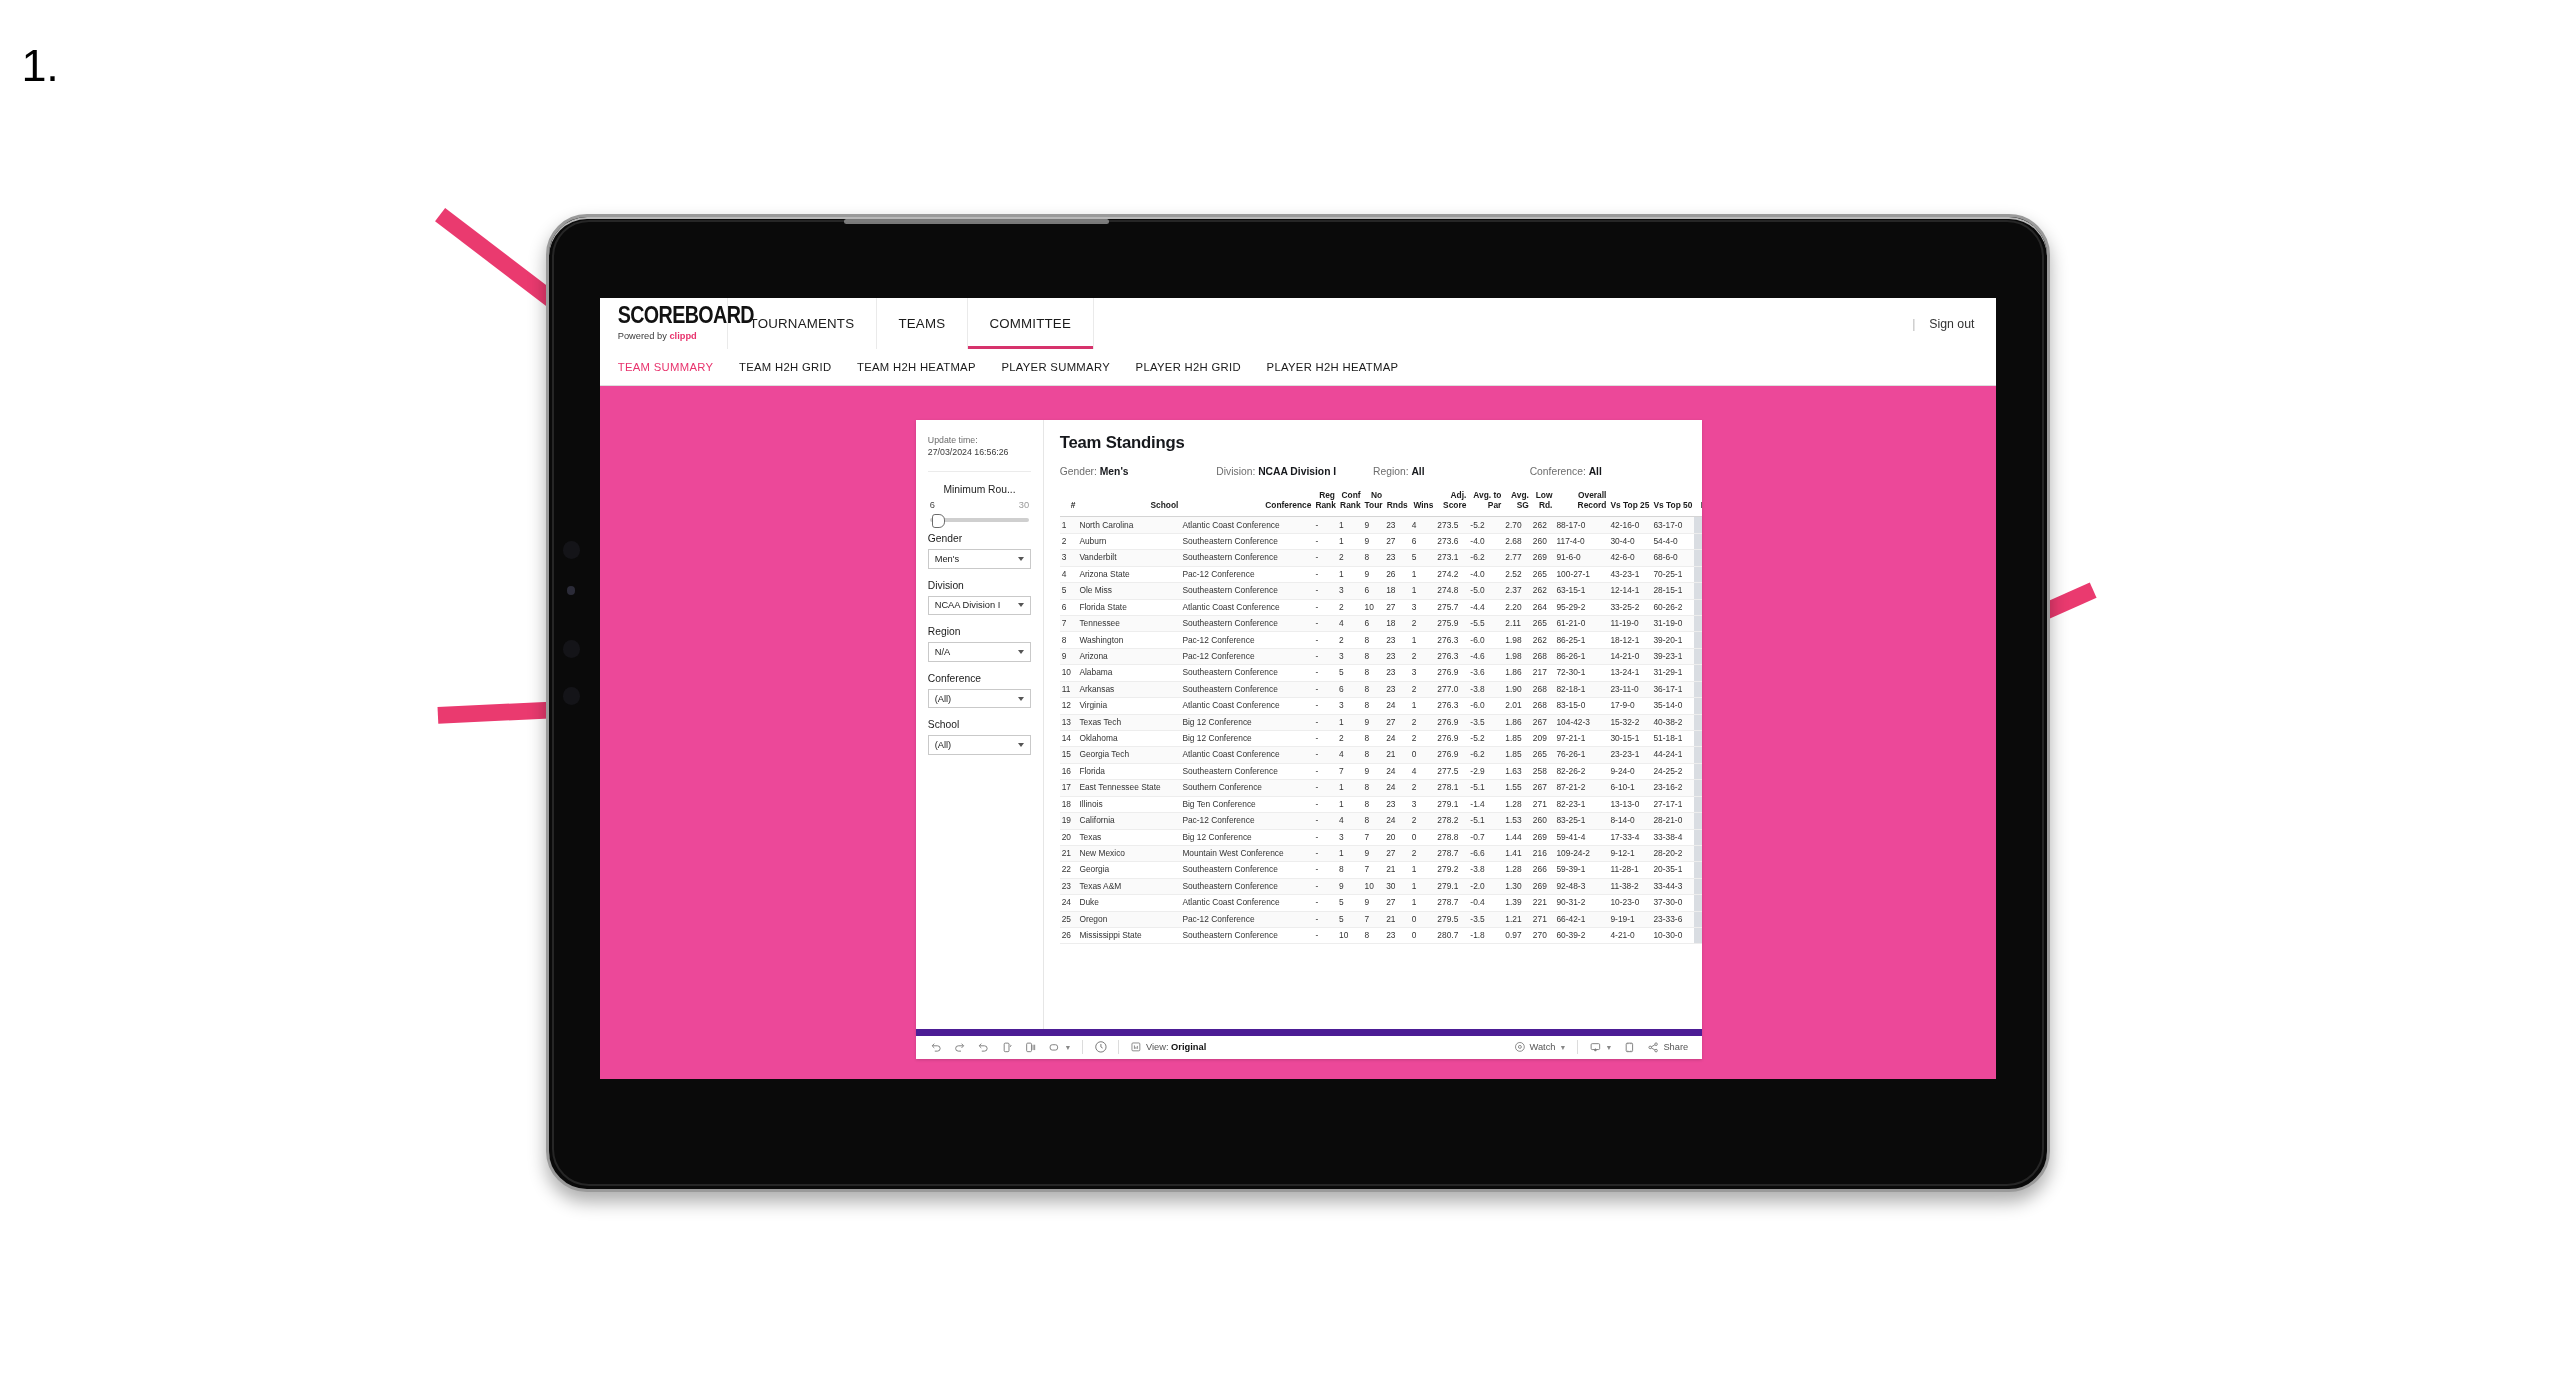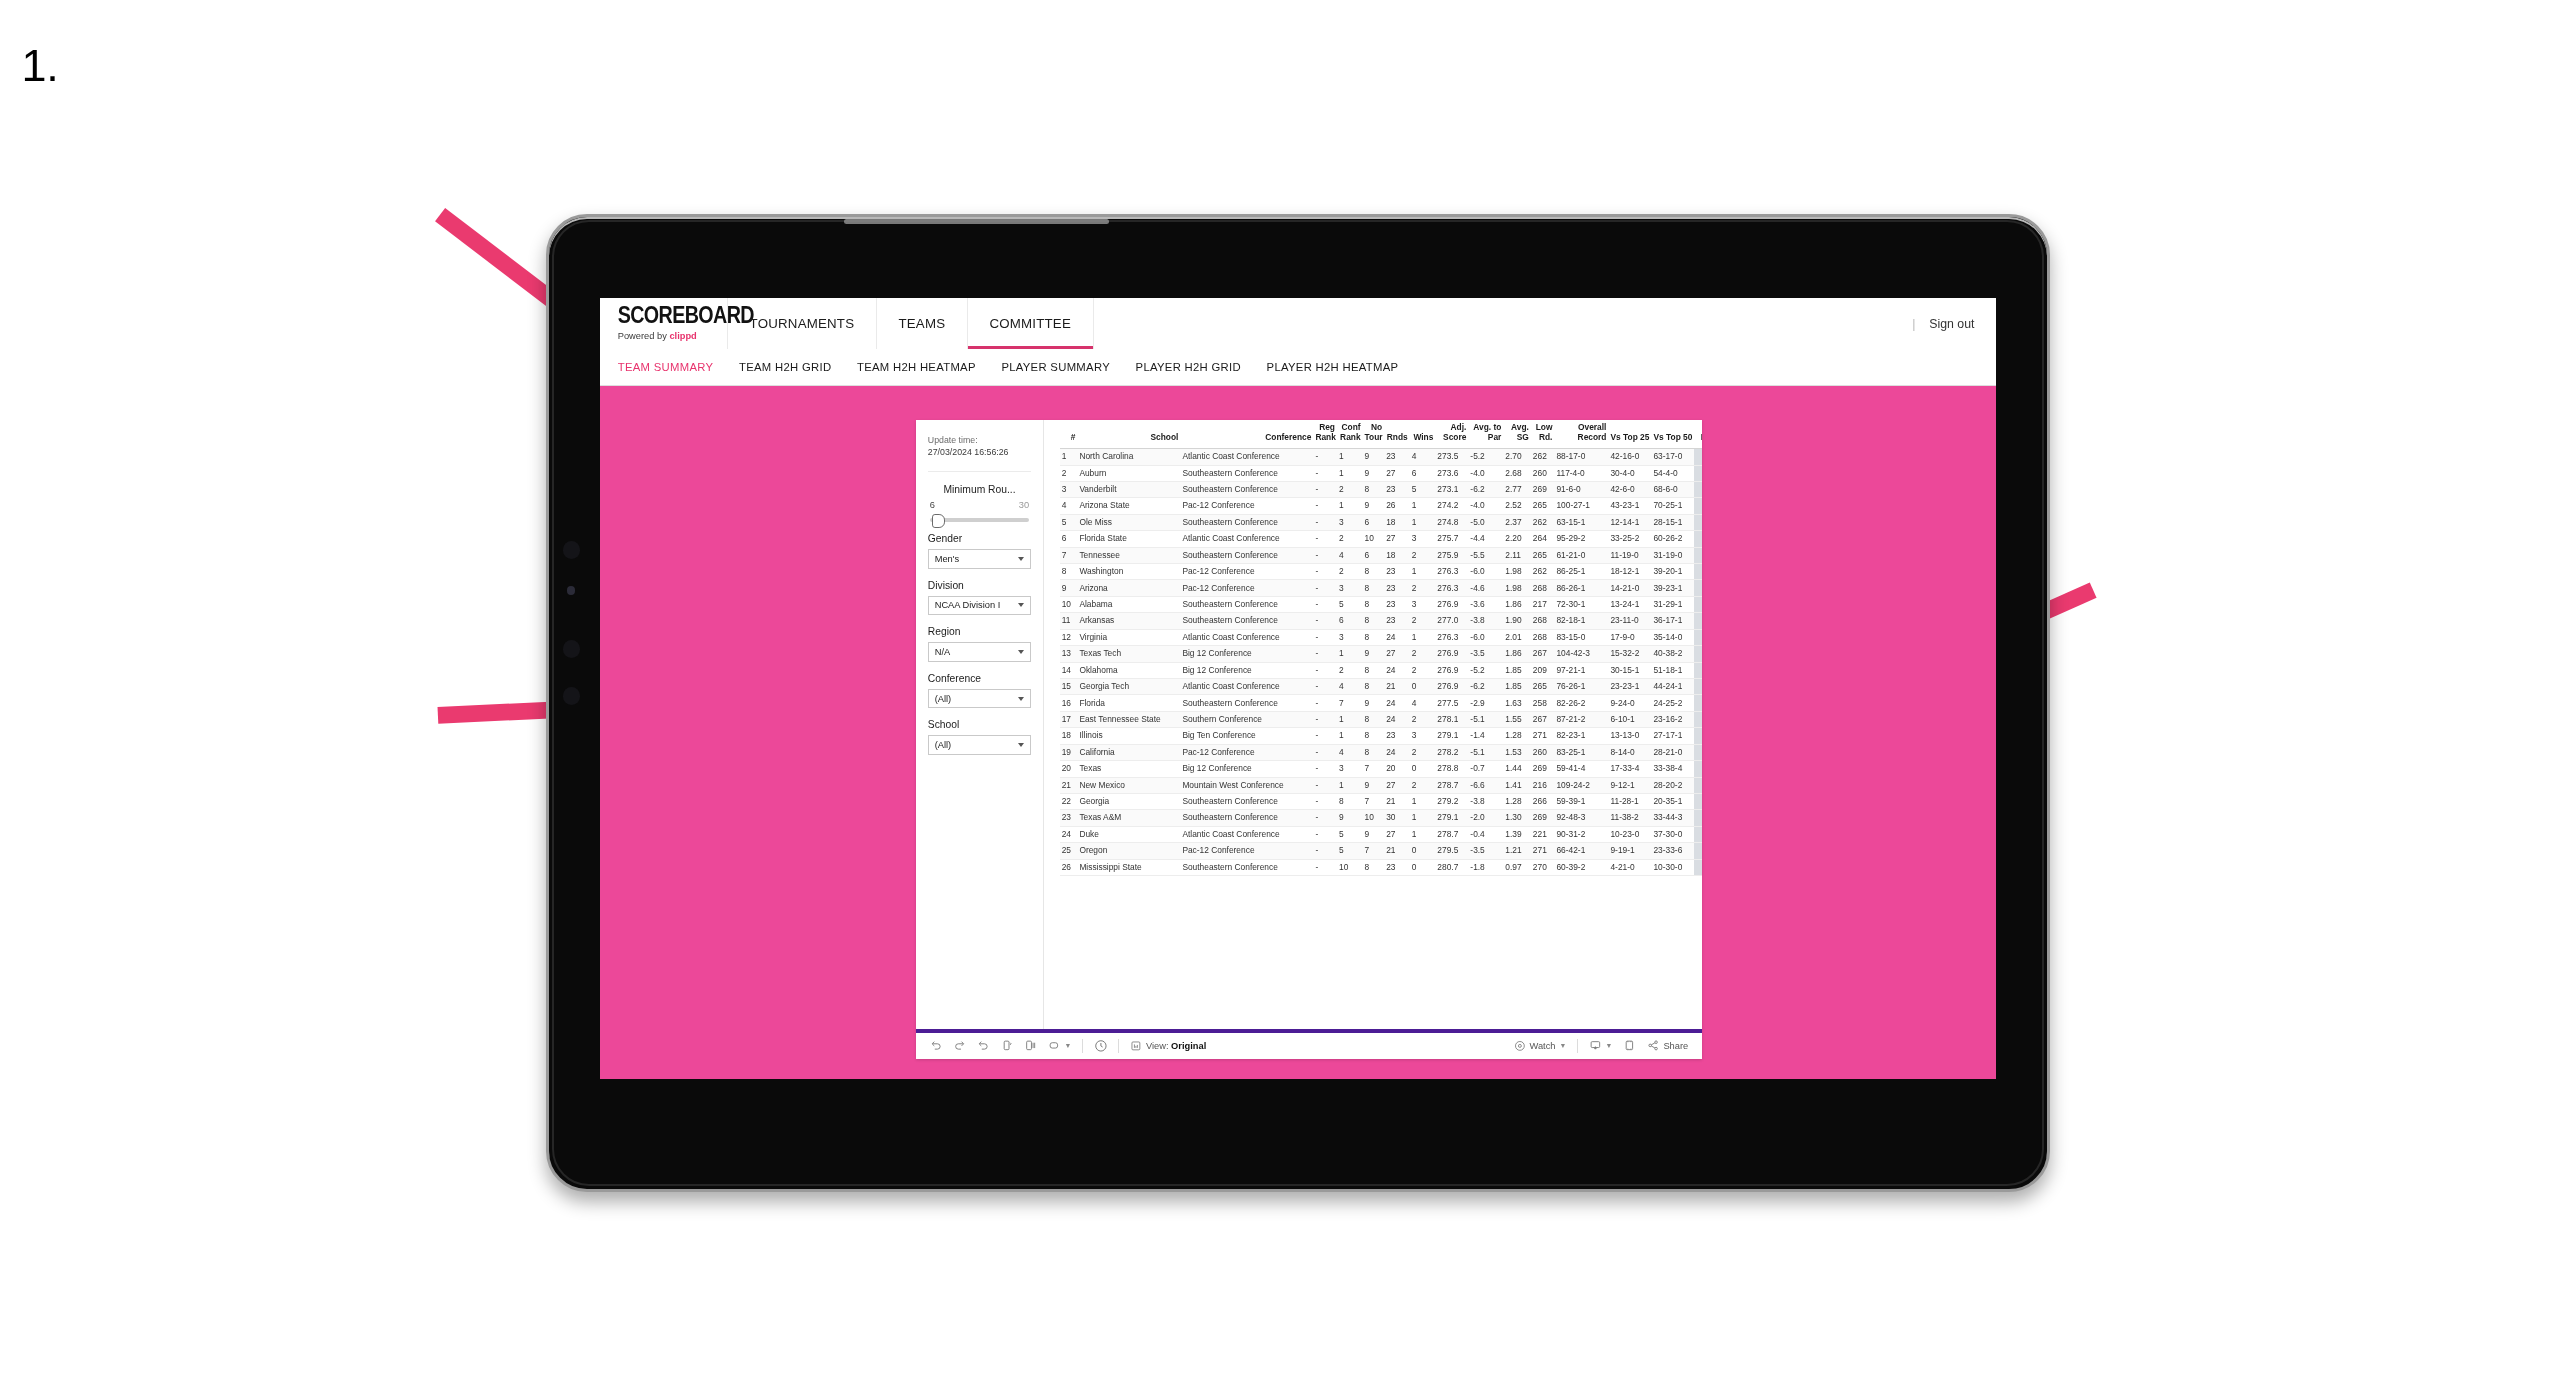--- a/index.html
+++ b/index.html
@@ -158,21 +158,21 @@
     font-size: 8.4px; color:#333; padding: 3.1px 2px; line-height:1.1;
     border-bottom:1px solid #ededed; white-space:nowrap; overflow:hidden;
   }
   table.standings tbody tr:nth-child(odd) td { background:#fafafa; }
   td.num, th.num { text-align:left; }
   td.pts { background:#d9dde2 !important; text-align:right; padding-right:3.9px; color:#222;}
   .tbody-wrap { padding: 0 15.7px; flex:1; overflow:hidden; }
 
   
   #toolbar {
-    height: 30.5px; border-top:4px solid #4c1d95; background:#fff;
+    height: 30.5px; border-top:7px solid #4c1d95; background:#fff;
     display:flex; align-items:center; padding: 0 13.8px; box-sizing:border-box;
     font-size: 9.3px; color:#555; gap: 10.8px;
   }
   #toolbar .sep { width:1px; height:13.8px; background:#dcdcdc; }
   #toolbar .tb-item { display:flex; align-items:center; gap:3.9px; cursor:pointer; color:#555;}
   #toolbar .spacer { margin-left:auto; }
   #toolbar svg { display:block; }
   #toolbar .view-label b { color:#111; font-weight:700; }
 </style>
 </head>
@@ -297,20 +297,29 @@
               <div class="filter-group">
                 <div class="filter-label">School</div>
                 <div class="filter-select">
                   <span>(All)</span>
                   <span class="caret"></span>
                 </div>
               </div>
             </div>
 
             <div id="table-panel">
+              <div id="table-head-block">
+                <div id="std-title">Team Standings</div>
+                <div id="std-filters">
+                  <div class="fgrp"><span>Gender:</span> <b>Men's</b></div>
+                  <div class="fgrp"><span>Division:</span> <b>NCAA Division I</b></div>
+                  <div class="fgrp"><span>Region:</span> <b>All</b></div>
+                  <div class="fgrp"><span>Conference:</span> <b>All</b></div>
+                </div>
+              </div>
 
               <div class="tbody-wrap">
                 <table class="standings">
                   <colgroup>
                     <col style="width:17.7px">
                       <col style="width:103px">
                       <col style="width:133px">
                     <col style="width:23.6px">
                       <col style="width:25.6px">
                       <col style="width:21.6px">

